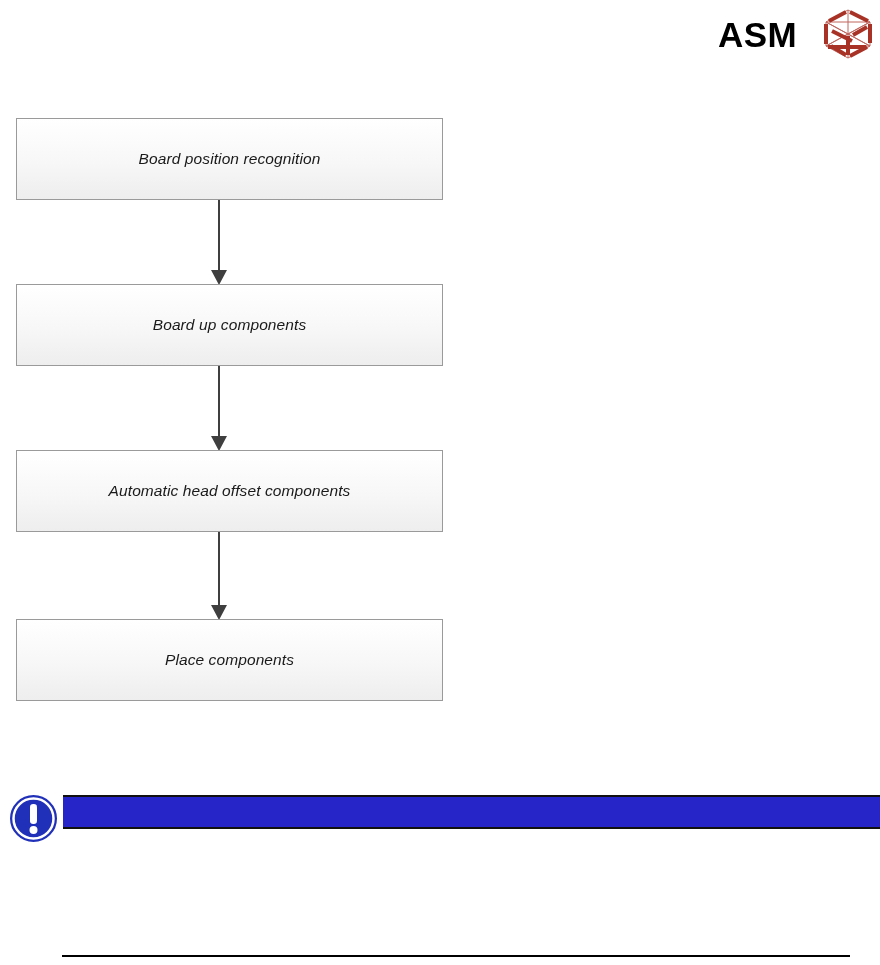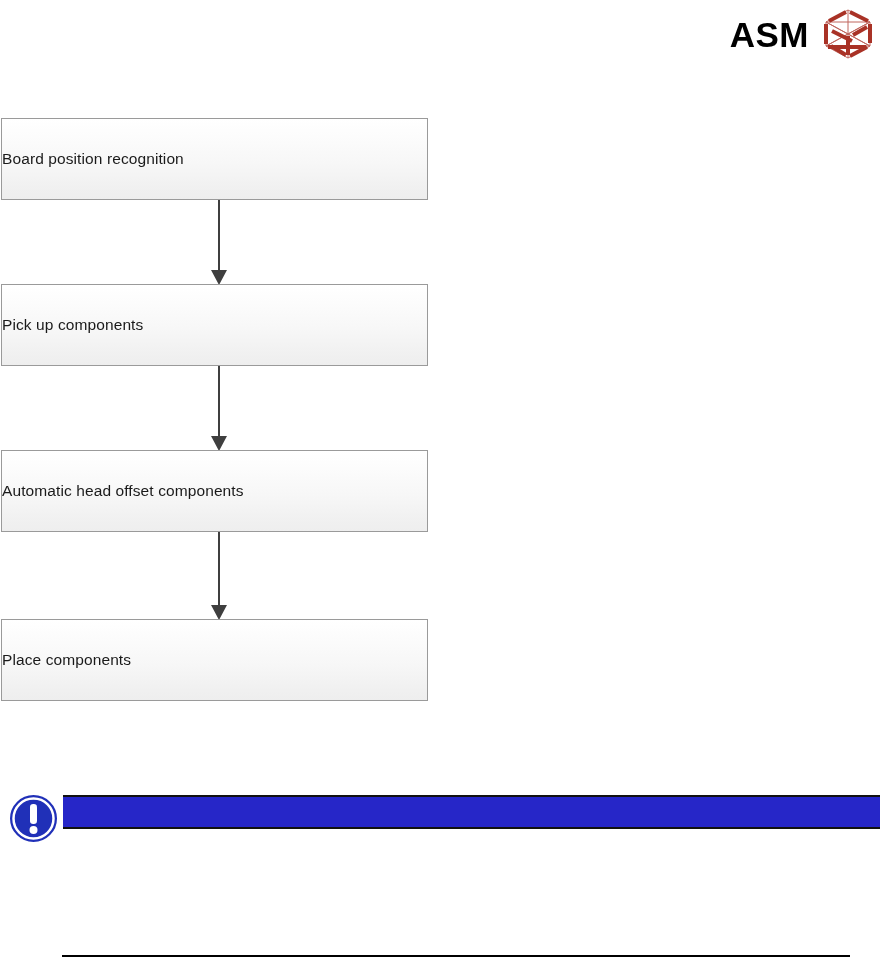--- a/index.html
+++ b/index.html
@@ -19,21 +19,21 @@
 
   
   .brand {
     position: absolute;
     top: 4px;
     left: 718px;
     width: 156px;
     height: 60px;
     display: flex;
     align-items: center;
-    justify-content: flex-end;
+    justify-content: space-between;
   }
   .brand-word {
     font-size: 35px;
     font-weight: 600;
     letter-spacing: 0.5px;
     color: #000000;
     line-height: 1;
     font-family: "Liberation Sans", sans-serif;
   }
   .brand-mark {
@@ -45,34 +45,35 @@
 
   
   .flow {
     position: absolute;
     left: 0;
     top: 118px;
     width: 440px;
   }
   .flow-box {
     position: absolute;
-    left: 1px;
+    left: 16px;
     width: 427px;
     height: 82px;
     box-sizing: border-box;
     border: 1px solid #9a9a9a;
     background: linear-gradient(to bottom,
                 #ffffff 0%,
                 #fcfcfc 22%,
                 #f7f7f7 55%,
                 #f0f0f0 88%,
                 #eeeeee 100%);
     display: flex;
     align-items: center;
-    justify-content: flex-start;
+    justify-content: center;
+    font-style: italic;
   }
   .flow-box-label {
     font-size: 15.5px;
     color: #1a1a1a;
     text-align: center;
     letter-spacing: 0.1px;
     font-family: "Liberation Sans", sans-serif;
   }
 
   .flow-box.b0 { top: 0px; }
@@ -179,21 +180,21 @@
   </div>
 
   <div class="connector c0">
     <svg viewBox="0 0 26 86" width="26" height="86" aria-hidden="true">
       <line x1="13" y1="0" x2="13" y2="72" stroke="#3f3f3f" stroke-width="2"></line>
       <polygon points="5,70 21,70 13,85" fill="#3f3f3f"></polygon>
     </svg>
   </div>
 
   <div class="flow-box b1">
-    <span class="flow-box-label">Pick up components</span>
+    <span class="flow-box-label">Board up components</span>
   </div>
 
   <div class="connector c1">
     <svg viewBox="0 0 26 86" width="26" height="86" aria-hidden="true">
       <line x1="13" y1="0" x2="13" y2="72" stroke="#3f3f3f" stroke-width="2"></line>
       <polygon points="5,70 21,70 13,85" fill="#3f3f3f"></polygon>
     </svg>
   </div>
 
   <div class="flow-box b2">

